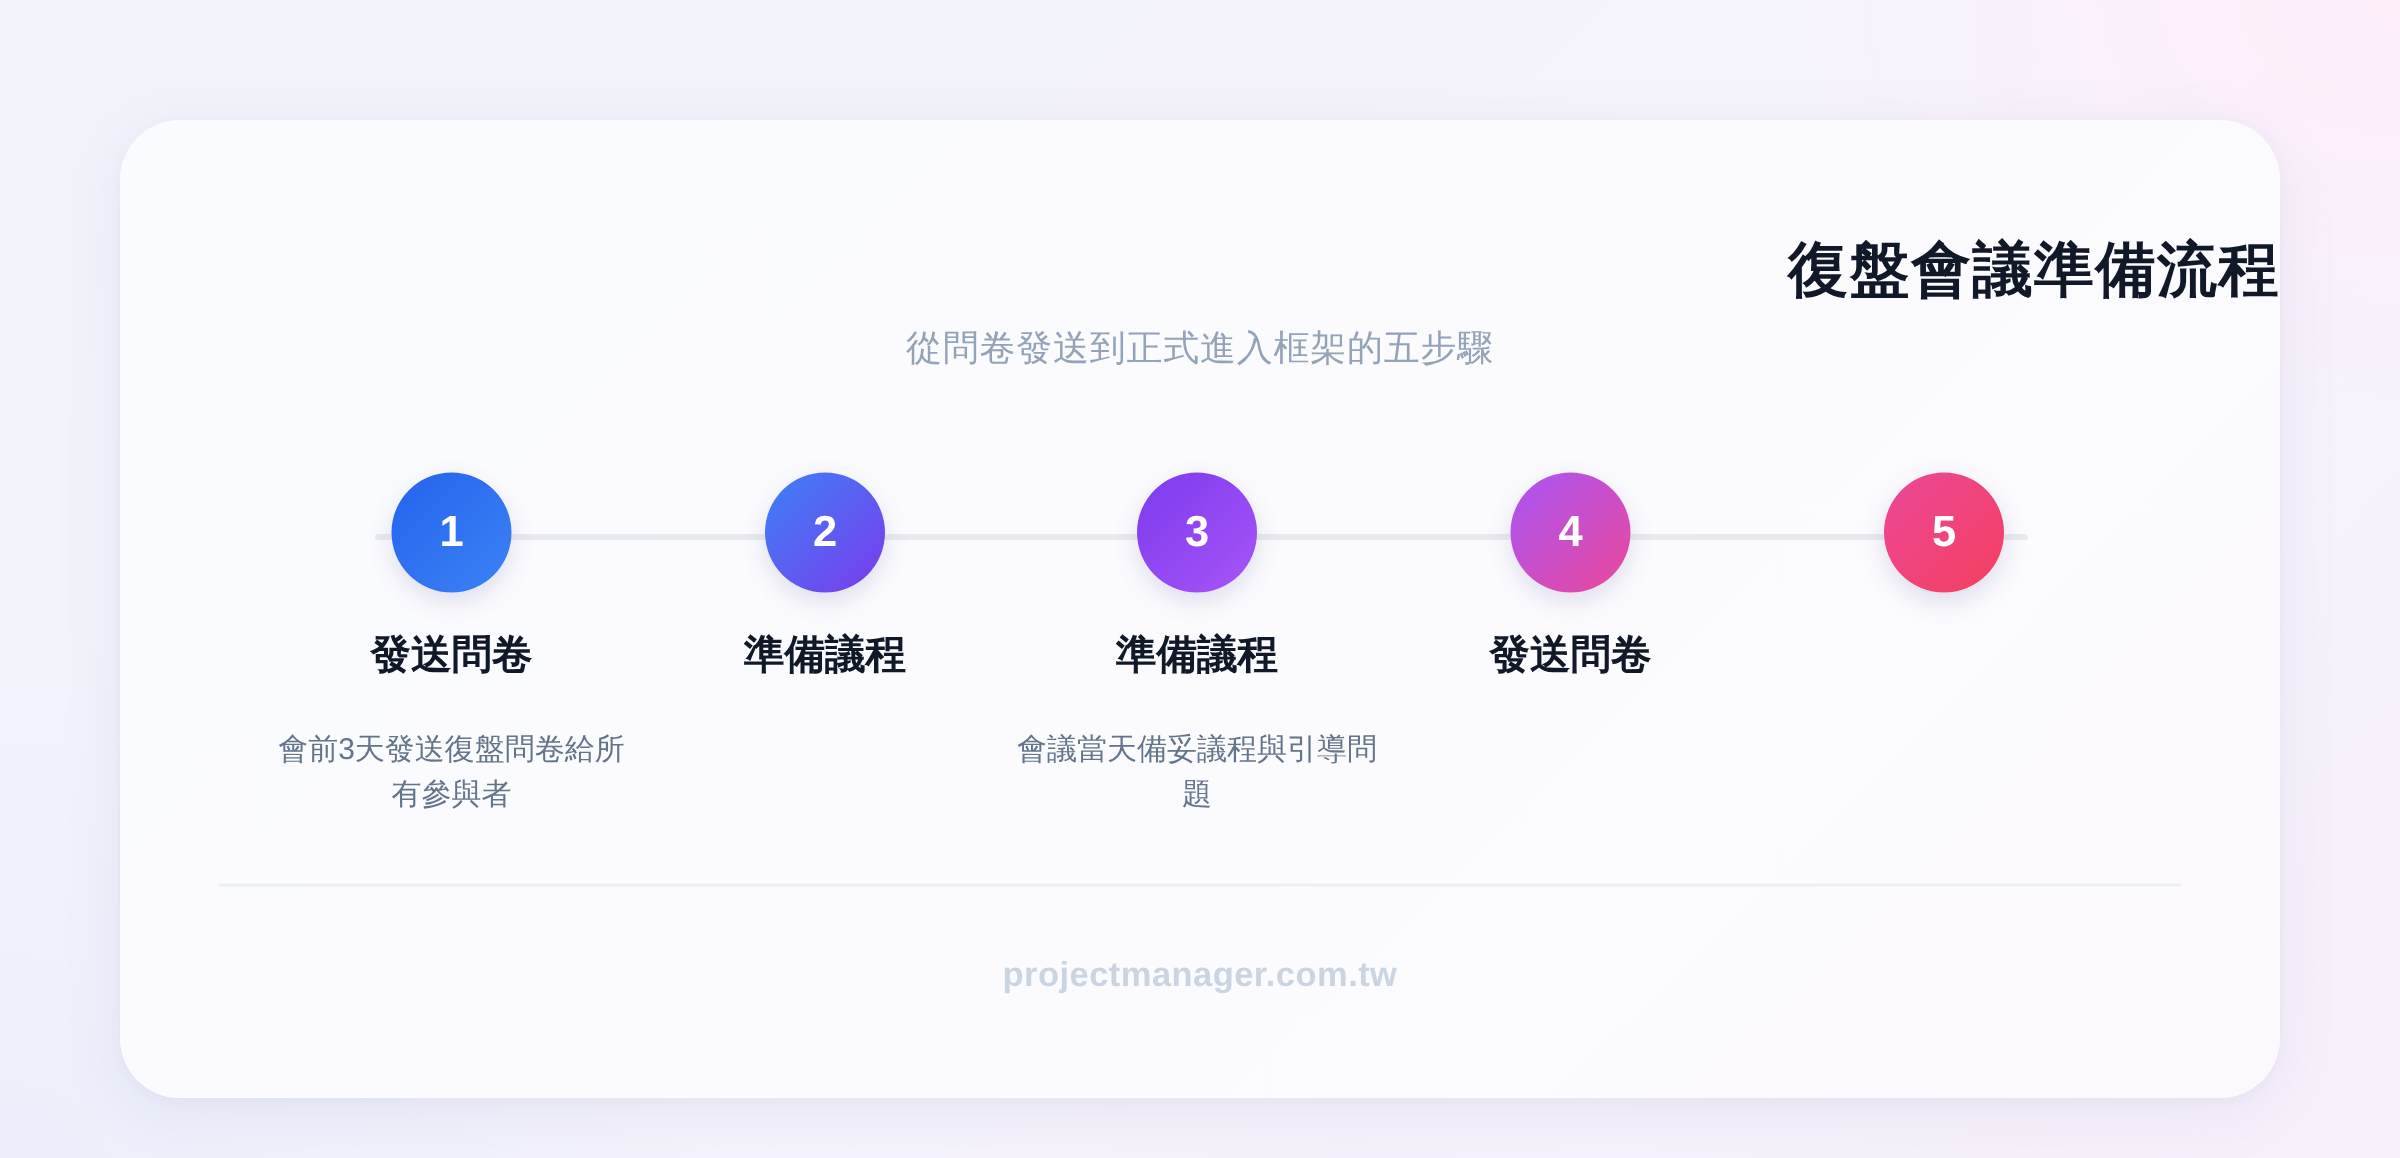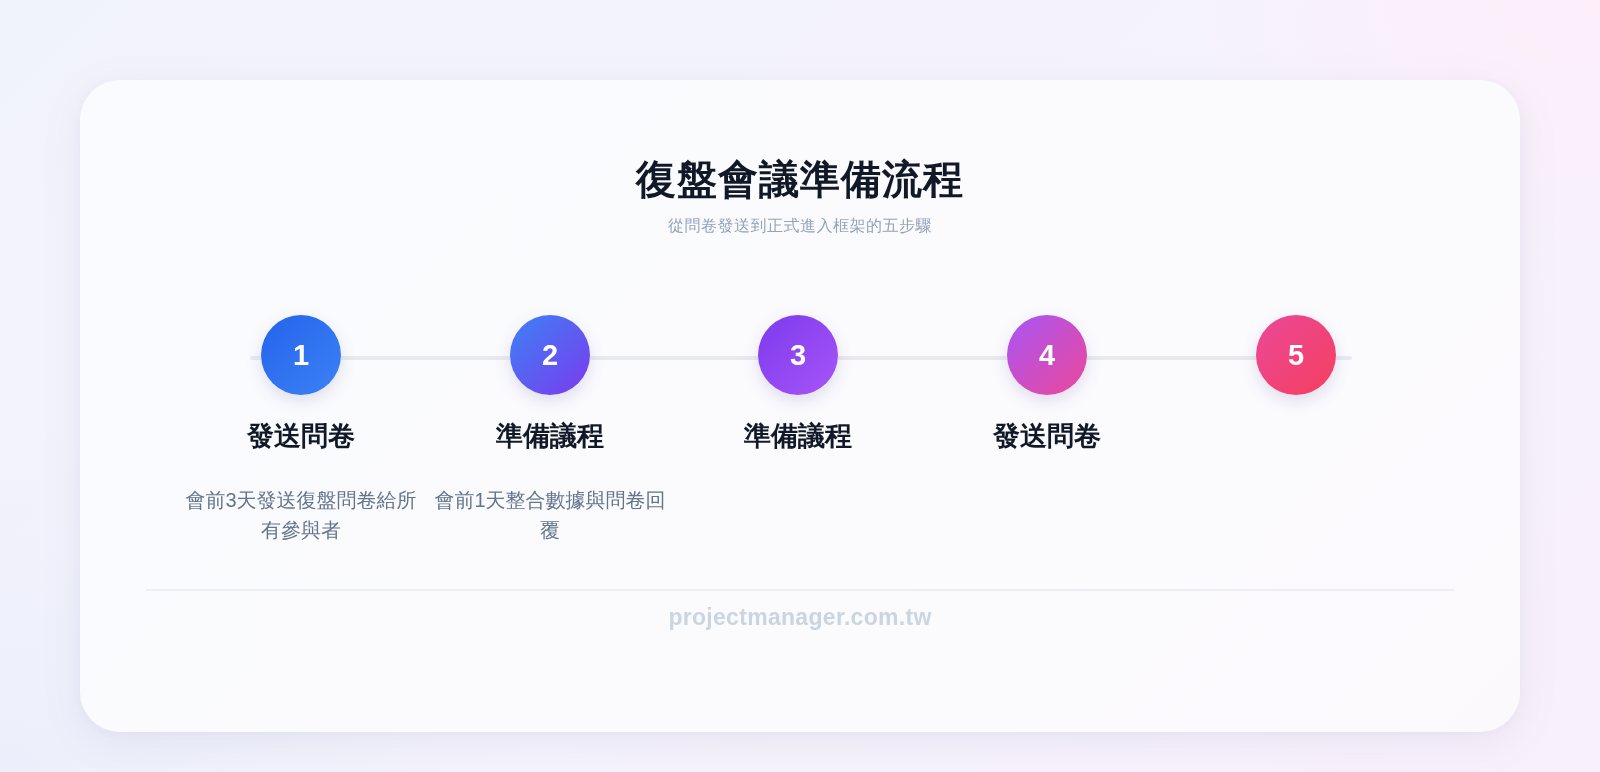--- a/index.html
+++ b/index.html
@@ -15,28 +15,28 @@
   .card {
     position: absolute;
     left: 80px; top: 80px;
     width: 1440px; height: 652px;
     border-radius: 40px;
     background: linear-gradient(135deg, #fafbfe 0%, #fbfbfe 60%, #fcf9fd 100%);
     box-shadow: 0 10px 40px rgba(120,120,170,0.10), 0 2px 8px rgba(120,120,170,0.05);
   }
   .title {
     position: absolute; left: 0; right: 0; top: 72px;
-    text-align: center;
+    text-align: right;
     font-size: 40px; font-weight: 700; color: #111827;
     letter-spacing: 1px;
   }
   .subtitle {
     position: absolute; left: 0; right: 0; top: 136px;
     text-align: center;
-    font-size: 16px; color: #94a3b8;
+    font-size: 24px; color: #94a3b8;
     letter-spacing: 0.5px;
   }
   .track {
     position: absolute; left: 170px; top: 276px;
     width: 1102px; height: 4px; border-radius: 2px;
     background: #e9eaef;
   }
   .steps {
     position: absolute; left: 0; right: 0; top: 235px;
     height: 260px;
@@ -73,21 +73,21 @@
     margin-top: 32px;
     font-size: 20px; color: #64748b;
     line-height: 30px;
     width: 240px;
   }
   .divider {
     position: absolute; left: 66px; right: 66px; top: 509px;
     height: 2px; background: #eceef3;
   }
   .footer {
-    position: absolute; left: 0; right: 0; top: 524px;
+    position: absolute; left: 0; right: 0; top: 556px;
     text-align: center;
     font-size: 23px; font-weight: 700; color: #cbd5e1;
     letter-spacing: 0.3px;
   }
 </style>
 </head>
 <body>
 
 <div class="card">
   <h1 class="title">復盤會議準備流程</h1>
@@ -97,25 +97,25 @@
 
   <div class="steps">
     <div class="step">
       <div class="circle c1">1</div>
       <div class="step-title">發送問卷</div>
       <div class="step-desc">會前3天發送復盤問卷給所有參與者</div>
     </div>
     <div class="step">
       <div class="circle c2">2</div>
       <div class="step-title">準備議程</div>
-      <div class="step-desc">會前1天整合數據與問卷回覆</div>
     </div>
     <div class="step">
       <div class="circle c3">3</div>
       <div class="step-title">準備議程</div>
+      <div class="step-desc">會議當天備妥議程與引導問題</div>
     </div>
     <div class="step">
       <div class="circle c4">4</div>
       <div class="step-title">發送問卷</div>
     </div>
     <div class="step">
       <div class="circle c5">5</div>
     </div>
   </div>
 

